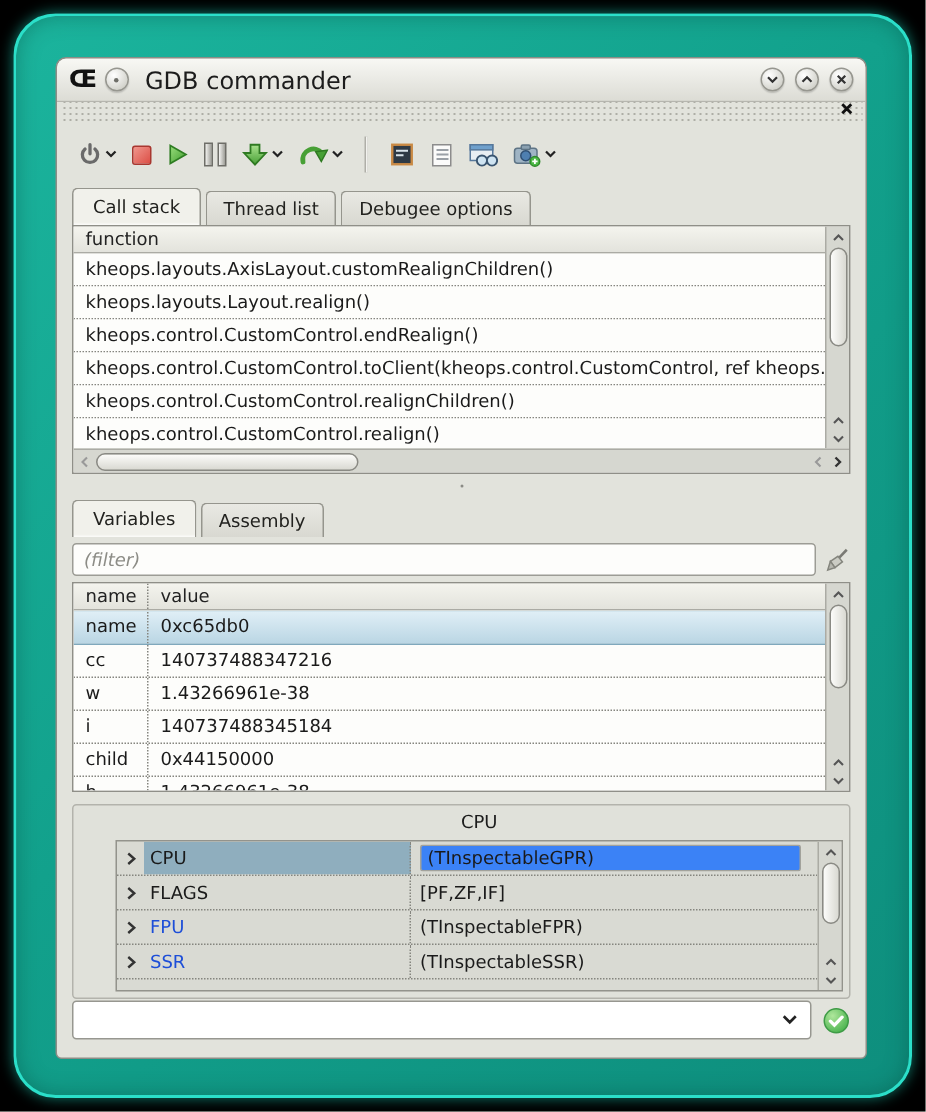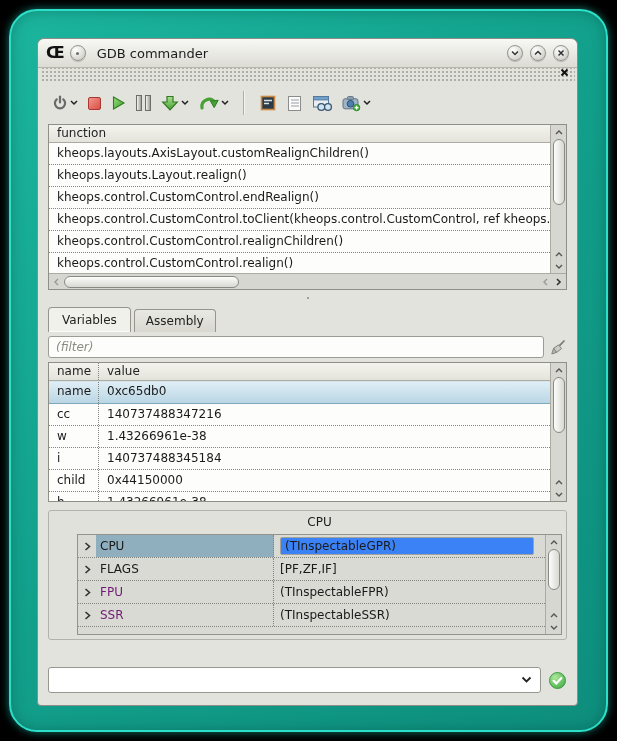--- a/index.html
+++ b/index.html
@@ -29,21 +29,21 @@
   }
   .appicon{font-weight:600;font-size:16px;line-height:1;color:#111;letter-spacing:-2px;}
   .circ-btn{
     width:16px;height:16px;border-radius:50%;flex:none;
     background:radial-gradient(circle at 35% 30%,#FFFFFF,#D3D3CC 75%);
     border:1px solid #96968F;box-sizing:border-box;
     display:flex;align-items:center;justify-content:center;
     box-shadow:0 1px 1px rgba(0,0,0,.18);
   }
   .pin-dot{width:3px;height:3px;border-radius:50%;background:#6F6F69;}
-  .title-text{font-size:13px;color:#1c1c1c;margin-left:4px;}
+  .title-text{font-size:16px;color:#1c1c1c;margin-left:4px;}
   .tb-spacer{flex:1;}
   
   .dockstrip{
     height:14px;flex:none;position:relative;margin:0 2px;
     background-image:radial-gradient(circle,#AEAEA6 0.8px,transparent 1px);
     background-size:4px 4px;background-position:1px 2px;
   }
   .dock-x{position:absolute;right:6px;top:0px;}
   
   .toolbar{height:42px;flex:none;display:flex;align-items:center;gap:6px;padding:0 12px;}
@@ -97,21 +97,21 @@
     display:flex;flex-direction:column;height:130px;box-sizing:border-box;padding-left:24px;
   }
   .cpu-caption{flex:none;height:23px;line-height:23px;text-align:center;color:#1c1c1c;}
   .cpu-table{flex:1;margin:0 4px 4px;border:1px solid #93938C;background:#D9DAD3;display:flex;overflow:hidden;}
   .cpu-rows{flex:1;display:flex;flex-direction:column;overflow:hidden;}
   .cpu-row{flex:none;height:22px;border-bottom:1px dotted #85857F;display:flex;align-items:center;overflow:hidden;}
   .cpu-arrow{width:18px;flex:none;display:flex;align-items:center;justify-content:center;}
   .cpu-name{width:178px;flex:none;height:100%;display:flex;align-items:center;padding-left:4px;box-sizing:border-box;border-right:1px dotted #85857F;}
   .cpu-name.selcell{background:#8FAEBE;}
   .cpu-val{flex:1;padding-left:6px;display:flex;align-items:center;overflow:hidden;}
-  .cpu-row.dim .cpu-name{color:#701a75;}
+  .cpu-row.dim .cpu-name{color:#1d4ed8;}
   .reg-input{
     width:96%;height:18px;border:1px solid #A2A29B;border-radius:2px;background:#3b82f6;
     font:12px "DejaVu Sans",sans-serif;color:#1a1a1a;padding:0 4px;box-sizing:border-box;outline:none;
   }
   
   .cmdrow{flex:none;margin:auto 10px 12px;display:flex;align-items:center;gap:7px;height:26px;}
   .combo{
     flex:1;height:26px;border:1px solid #979790;border-radius:3px;background:#FFFFFF;
     display:flex;align-items:center;box-sizing:border-box;
   }
@@ -239,20 +239,25 @@
           <circle cx="8.5" cy="8.8" r="3.3" fill="#4E7FB0" stroke="#2F4F73"></circle>
           <circle cx="14.6" cy="12.6" r="3.2" fill="#4CB944" stroke="#2F8A2B"></circle>
           <path d="M14.6 10.8 v3.6 M12.8 12.6 h3.6" stroke="#FFF" stroke-width="1.2"></path>
         </svg>
         <svg width="8" height="6" viewBox="0 0 8 6">
             <path d="M1 1 L4 4 L7 1" fill="none" stroke="#222" stroke-width="1.5"></path>
           </svg>
       </span>
     </div>
 
+    <div class="tabbar">
+      <span class="tab active">Call stack</span>
+      <span class="tab">Thread list</span>
+      <span class="tab">Debugee options</span>
+    </div>
 
     <div class="tframe" style="margin:0 10px;height:166px;flex:none;">
       <div style="display:flex;flex:1;overflow:hidden;">
         <div style="flex:1;display:flex;flex-direction:column;overflow:hidden;">
           <div class="thead">
             <span class="hc">function</span>
           </div>
           <div class="rows">
             <div class="trow">
                 <span class="cell">kheops.layouts.AxisLayout.customRealignChildren()</span>

